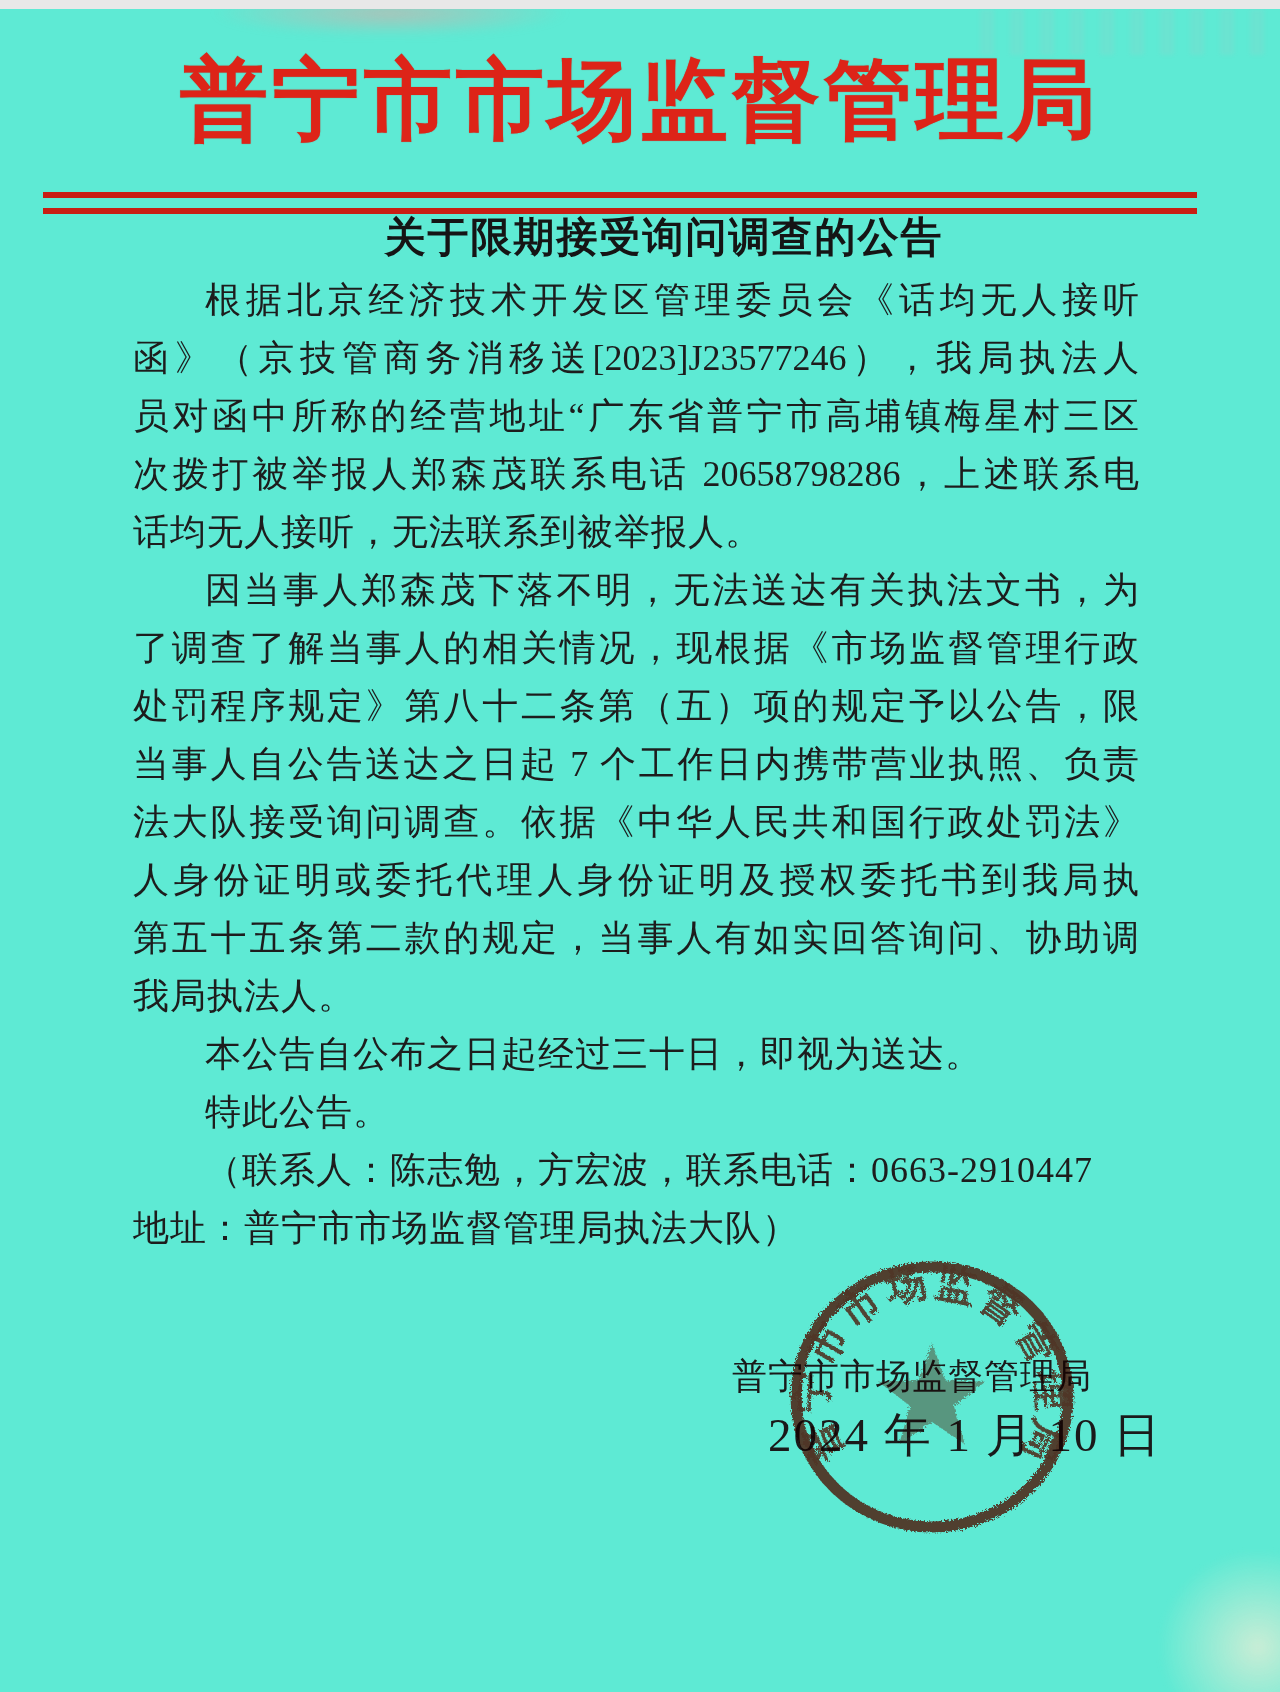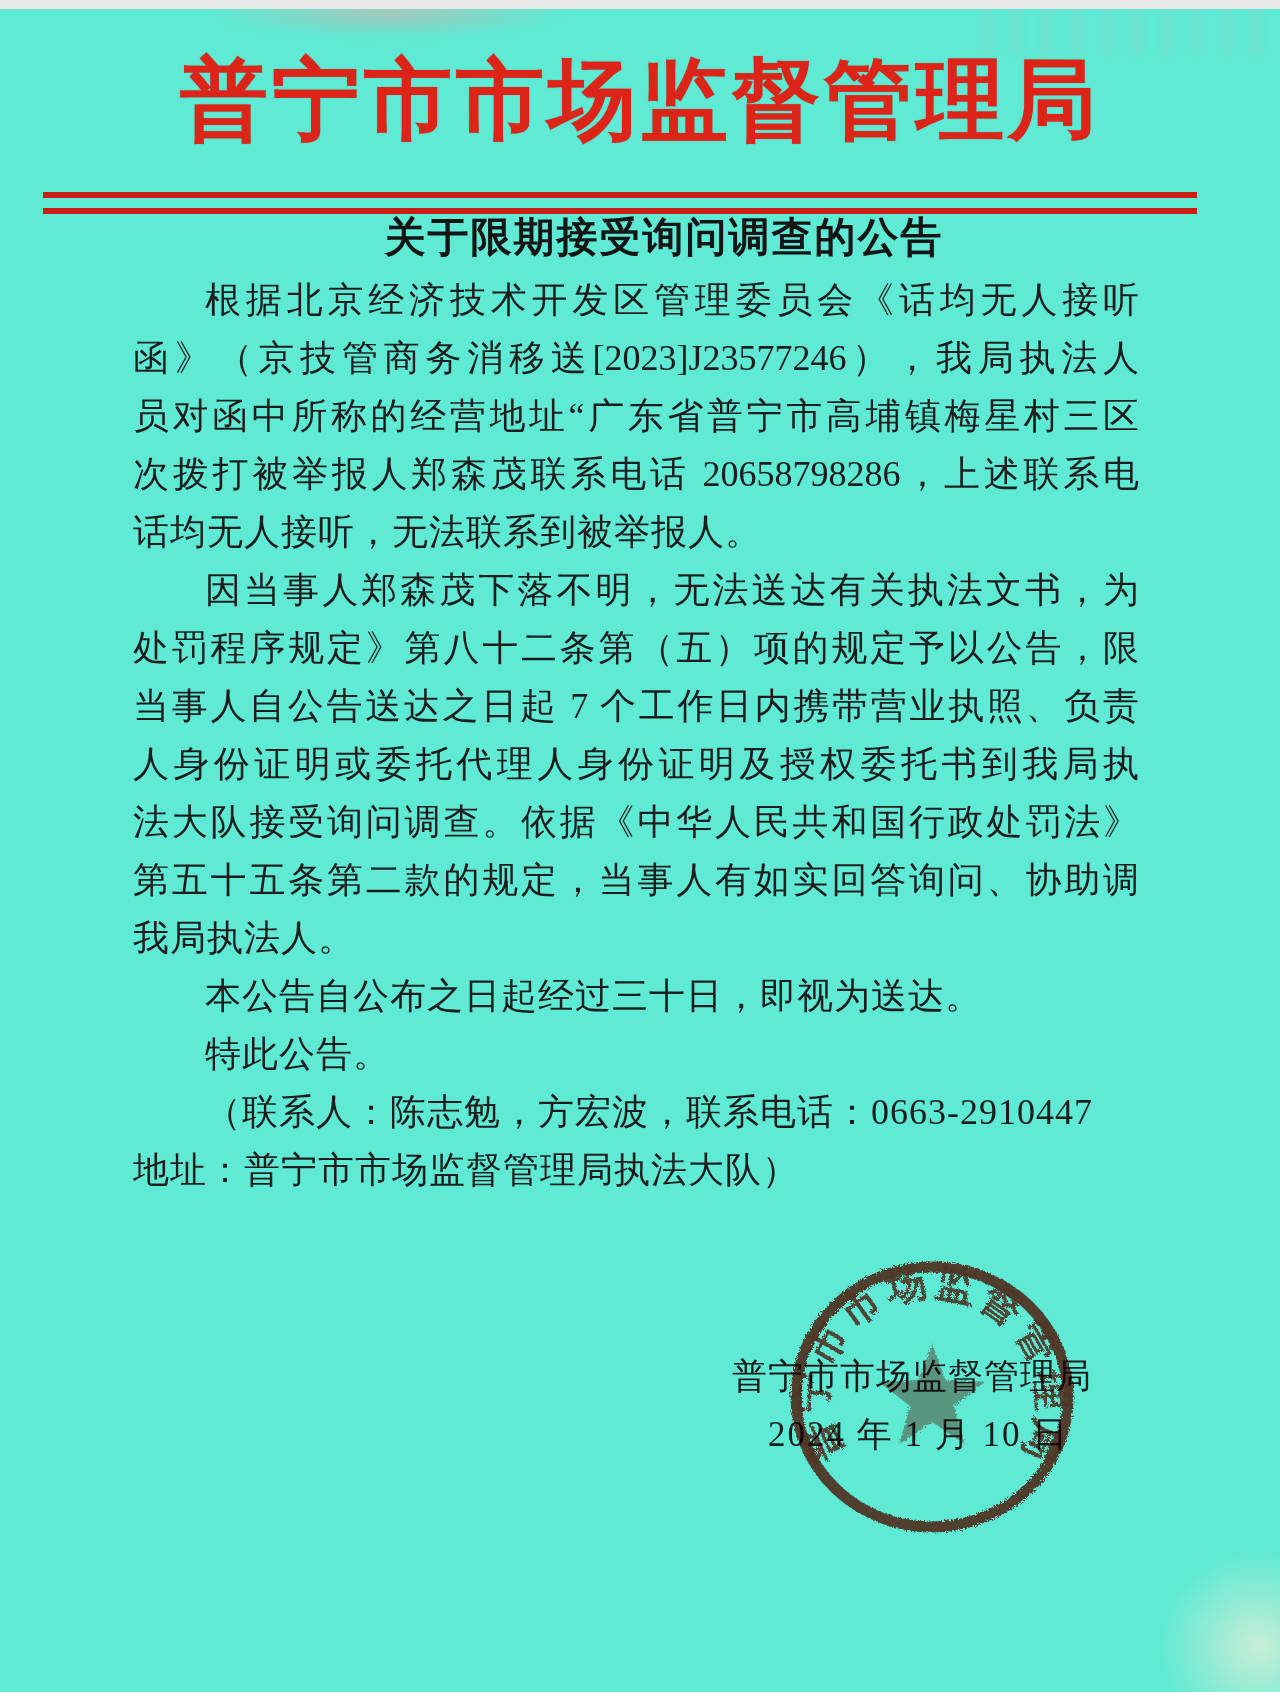--- a/index.html
+++ b/index.html
@@ -64,21 +64,21 @@
   .ln.fill{white-space:normal;text-align:justify;text-align-last:justify;letter-spacing:0;}
   .ln.ind{padding-left:72px;}
   .ln.fill.ind{padding-left:72px;}
   .signature-agency{
     position:absolute;left:732px;top:1346px;
     font-size:35px;line-height:44px;letter-spacing:1px;
     white-space:nowrap;color:#1a1a1a;
   }
   .signature-date{
     position:absolute;left:768px;top:1404px;
-    font-size:35px;line-height:44px;letter-spacing:2px;
+    font-size:47px;line-height:44px;letter-spacing:2px;
     white-space:nowrap;color:#1a1a1a;
   }
   .seal{
     position:absolute;left:782px;top:1238px;width:300px;height:300px;
     mix-blend-mode:multiply;
     opacity:.93;
   }
 </style>
 </head>
 <body>
@@ -96,24 +96,25 @@
 
   <div class="notice-title">关于限期接受询问调查的公告</div>
 
   <div class="notice-body">
     <div class="ln ind fill">根据北京经济技术开发区管理委员会《话均无人接听</div>
     <div class="ln fill">函》（京技管商务消移送[2023]J23577246），我局执法人</div>
     <div class="ln fill">员对函中所称的经营地址“广东省普宁市高埔镇梅星村三区</div>
     <div class="ln fill">次拨打被举报人郑森茂联系电话 20658798286，上述联系电</div>
     <div class="ln">话均无人接听，无法联系到被举报人。</div>
     <div class="ln ind fill">因当事人郑森茂下落不明，无法送达有关执法文书，为</div>
+    <div class="ln fill">了调查了解当事人的相关情况，现根据《市场监督管理行政</div>
     <div class="ln fill">处罚程序规定》第八十二条第（五）项的规定予以公告，限</div>
     <div class="ln fill">当事人自公告送达之日起 7 个工作日内携带营业执照、负责</div>
+    <div class="ln fill">法大队接受询问调查。依据《中华人民共和国行政处罚法》</div>
     <div class="ln fill">人身份证明或委托代理人身份证明及授权委托书到我局执</div>
-    <div class="ln fill">法大队接受询问调查。依据《中华人民共和国行政处罚法》</div>
     <div class="ln fill">第五十五条第二款的规定，当事人有如实回答询问、协助调</div>
     <div class="ln">我局执法人。</div>
     <div class="ln ind">本公告自公布之日起经过三十日，即视为送达。</div>
     <div class="ln ind">特此公告。</div>
     <div class="ln ind">（联系人：陈志勉，方宏波，联系电话：0663-2910447</div>
     <div class="ln">地址：普宁市市场监督管理局执法大队）</div>
   </div>
 
   <div class="signature-agency">普宁市市场监督管理局</div>
   <div class="signature-date">2024 年 1 月 10 日</div>

